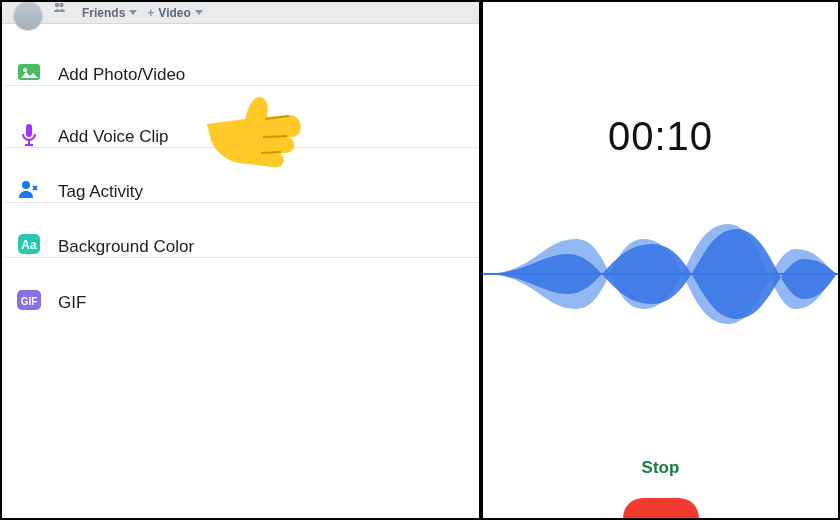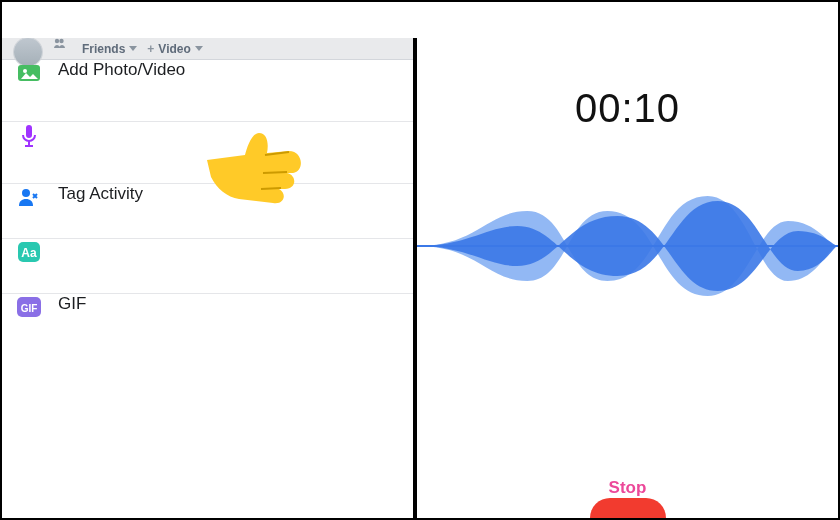--- a/index.html
+++ b/index.html
@@ -8,26 +8,25 @@
     font-family: -apple-system, Helvetica, Arial, sans-serif;
     background: #fff;
     overflow: hidden;
   }
   .frame {
     display: flex;
     width: 840px; height: 520px;
     border: 2px solid #000;
   }
   .left {
-    width: 415px;
+    width: 481px;
     border-right: 4px solid #000;
     display: flex; flex-direction: column;
     background: #fff;
     overflow: hidden;
-    margin-top: 36px;
   }
   .right {
     flex: 1;
     background: #fff;
     position: relative;
     display: flex; flex-direction: column; align-items: center;
   }
   .topbar {
     height: 22px;
     background: #e9eaec;
@@ -50,21 +49,21 @@
     color: #5f6b7a; font-weight: 600;
   }
   .tbtn .caret {
     width: 0; height: 0;
     border-left: 4px solid transparent;
     border-right: 4px solid transparent;
     border-top: 5px solid #8a949f;
   }
   .list { flex: 1; }
   .row {
-    display: flex; align-items: flex-start;
+    display: flex; align-items: flex-end;
     height: 55px;
     padding: 0 14px;
     gap: 16px;
     border-bottom: 1px solid #e5e6e9;
     font-size: 17px;
     color: #1c1e21;
     position: relative;
   }
   .row.tall { height: 62px; }
   .row:last-child { border-bottom: none; }
@@ -78,39 +77,39 @@
   
   .pointer {
     position: absolute;
     left: 195px; top: 55px;
     width: 120px; height: 95px;
     pointer-events: none;
   }
 
   
   .timer {
-    margin-top: 84px;
+    margin-top: 112px;
     font-size: 40px;
     font-weight: 400;
     color: #111;
     letter-spacing: 1px;
   }
   .wave {
     margin-top: 55px;
     width: 100%;
     height: 120px;
   }
   .stop-area {
     position: absolute;
     bottom: 0; left: 0; right: 0;
     display: flex; flex-direction: column; align-items: center;
   }
   .stop-label {
-    font-size: 17px; font-weight: 700; color: #ec4899;
-    margin-bottom: 0;
+    font-size: 17px; font-weight: 700; color: #15803d;
+    margin-bottom: 20px;
   }
   .stop-btn {
     width: 76px; height: 20px;
     border-radius: 40px 40px 0 0;
     background: #f23b2f;
   }
   
   svg { display: block; }
 </style>
 </head>
@@ -152,20 +151,21 @@
 
       <div class="row tall">
         <span class="icon">
           <svg width="26" height="26">
               <rect x="10" y="3" width="6" height="13" rx="3" fill="#a033ff"></rect>
           <path d="M7 13a6 6 0 0012 0" stroke="#a033ff" stroke-width="2" fill="none"></path>
           <rect x="12" y="19" width="2" height="4" fill="#a033ff"></rect>
               <rect x="9" y="23" width="8" height="2" fill="#a033ff"></rect>
             </svg>
         </span>
+        <span class="label">Add Voice Clip</span>
       </div>
 
       <div class="row">
         <span class="icon">
           <svg width="26" height="26">
               <circle cx="10" cy="9" r="4" fill="#1877f2"></circle>
           <path d="M3 22c0-5 3-7 7-7s7 2 7 7" fill="#1877f2"></path>
           <path d="M17 10l4 4M21 10l-4 4" stroke="#1877f2" stroke-width="2"></path>
             </svg>
         </span>
@@ -175,20 +175,21 @@
 
 
 
       <div class="row">
         <span class="icon">
           <svg width="26" height="26">
               <rect x="2" y="3" width="22" height="20" rx="5" fill="#29c8b0"></rect>
           <text x="13" y="18" text-anchor="middle" font-size="12" font-weight="700" fill="#fff" font-family="Arial">Aa</text>
             </svg>
         </span>
+        <span class="label">Background Color</span>
       </div>
 
 
       <div class="row" style="border-bottom:none;">
         <span class="icon">
           <svg width="26" height="26">
               <rect x="1" y="3" width="24" height="20" rx="5" fill="#8a6fe6"></rect>
           <text x="13" y="17.5" text-anchor="middle" font-size="10" font-weight="700" fill="#fff" font-family="Arial">GIF</text>
             </svg>
         </span>

